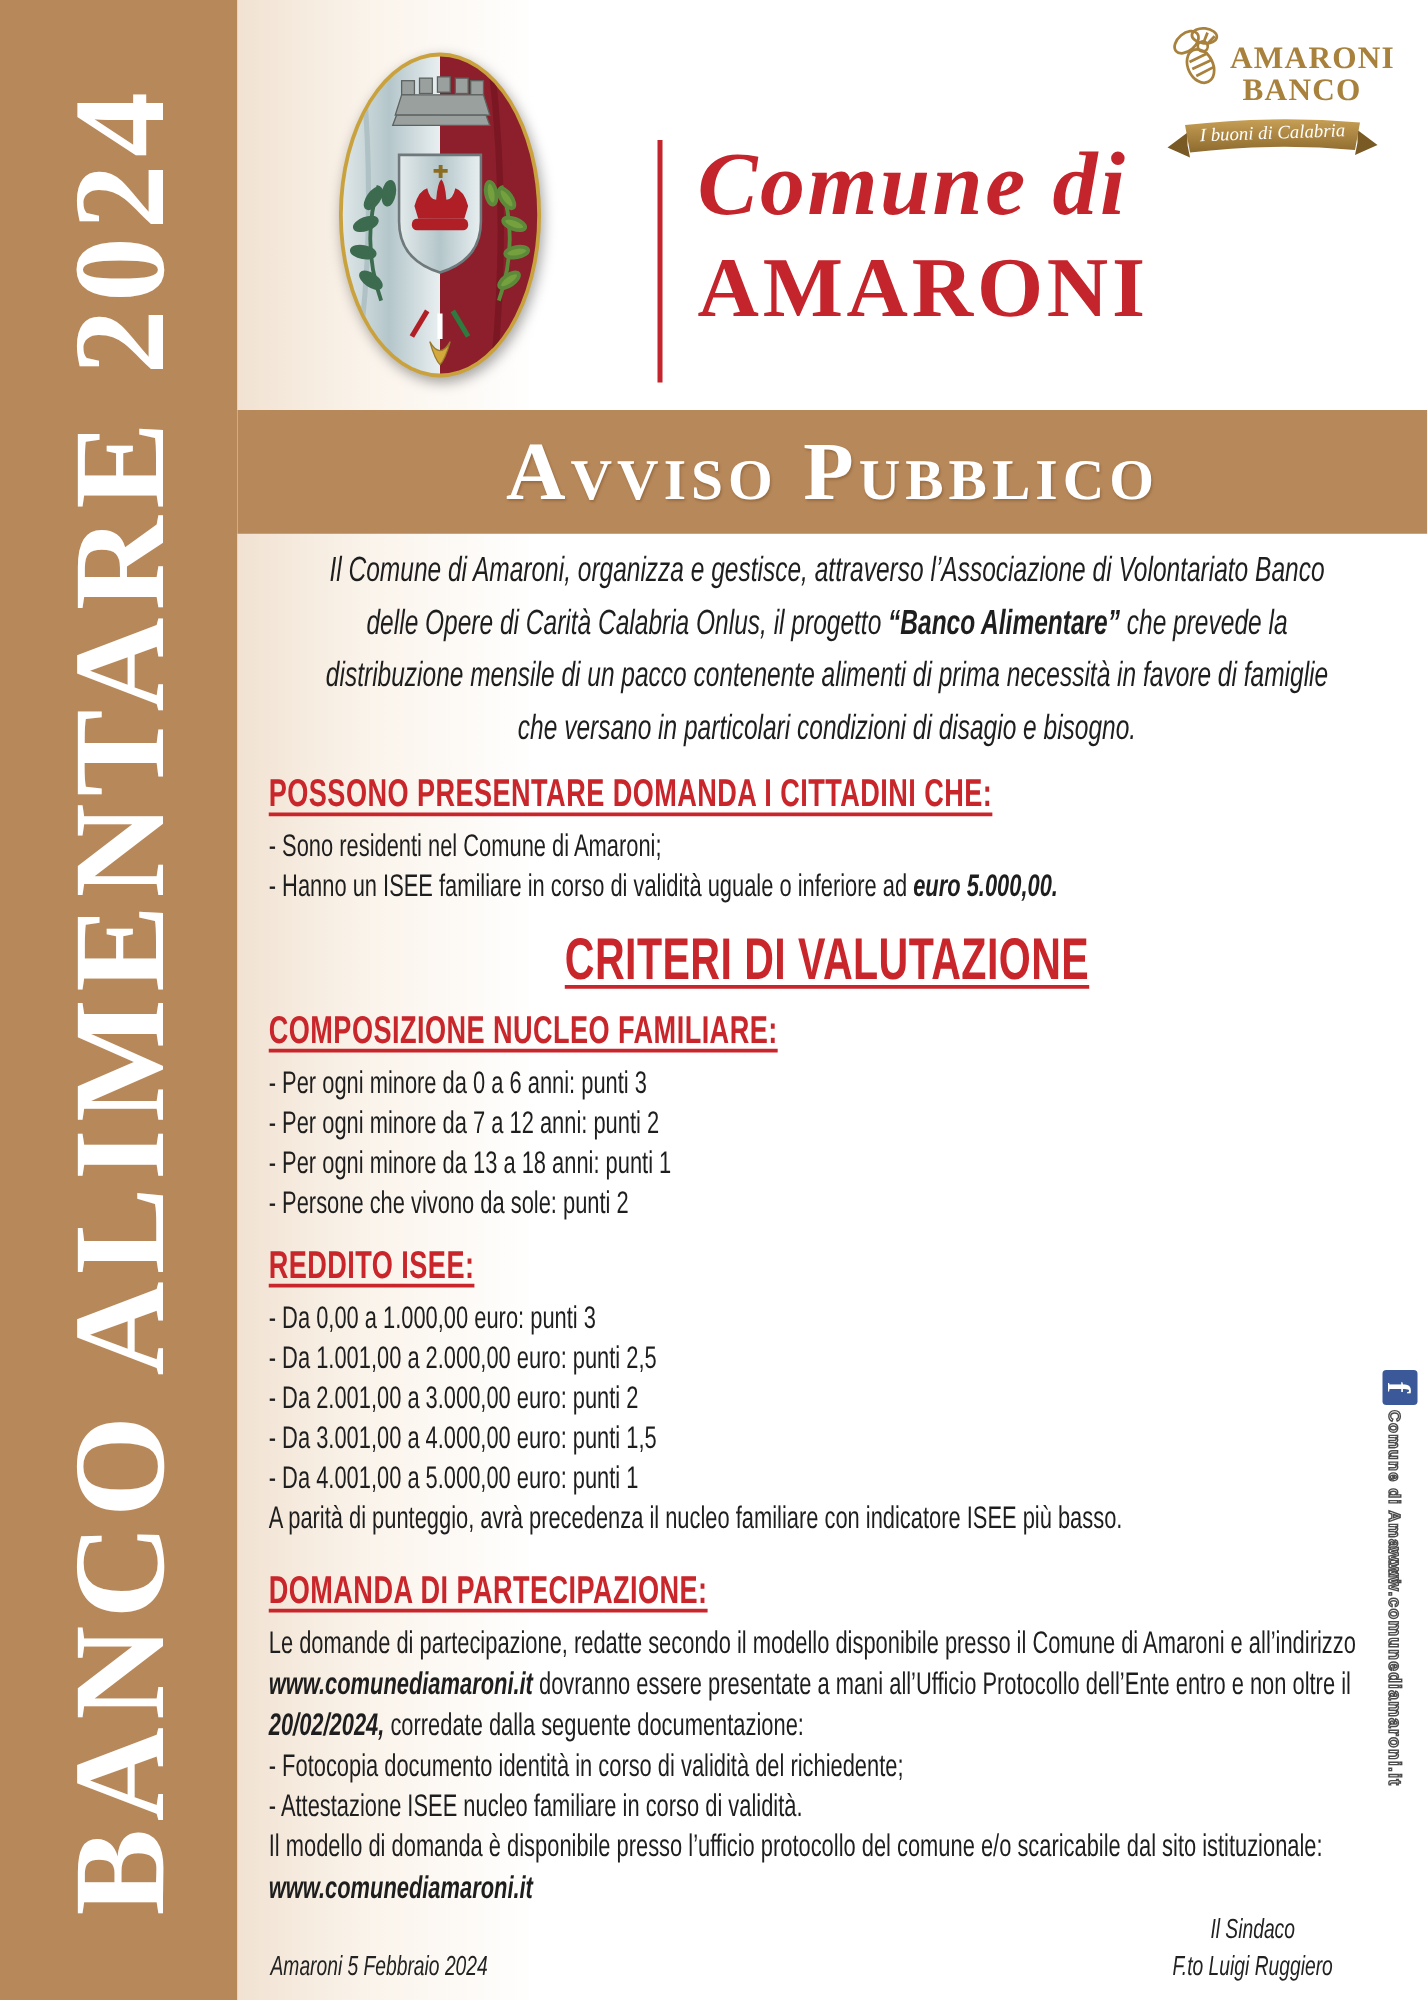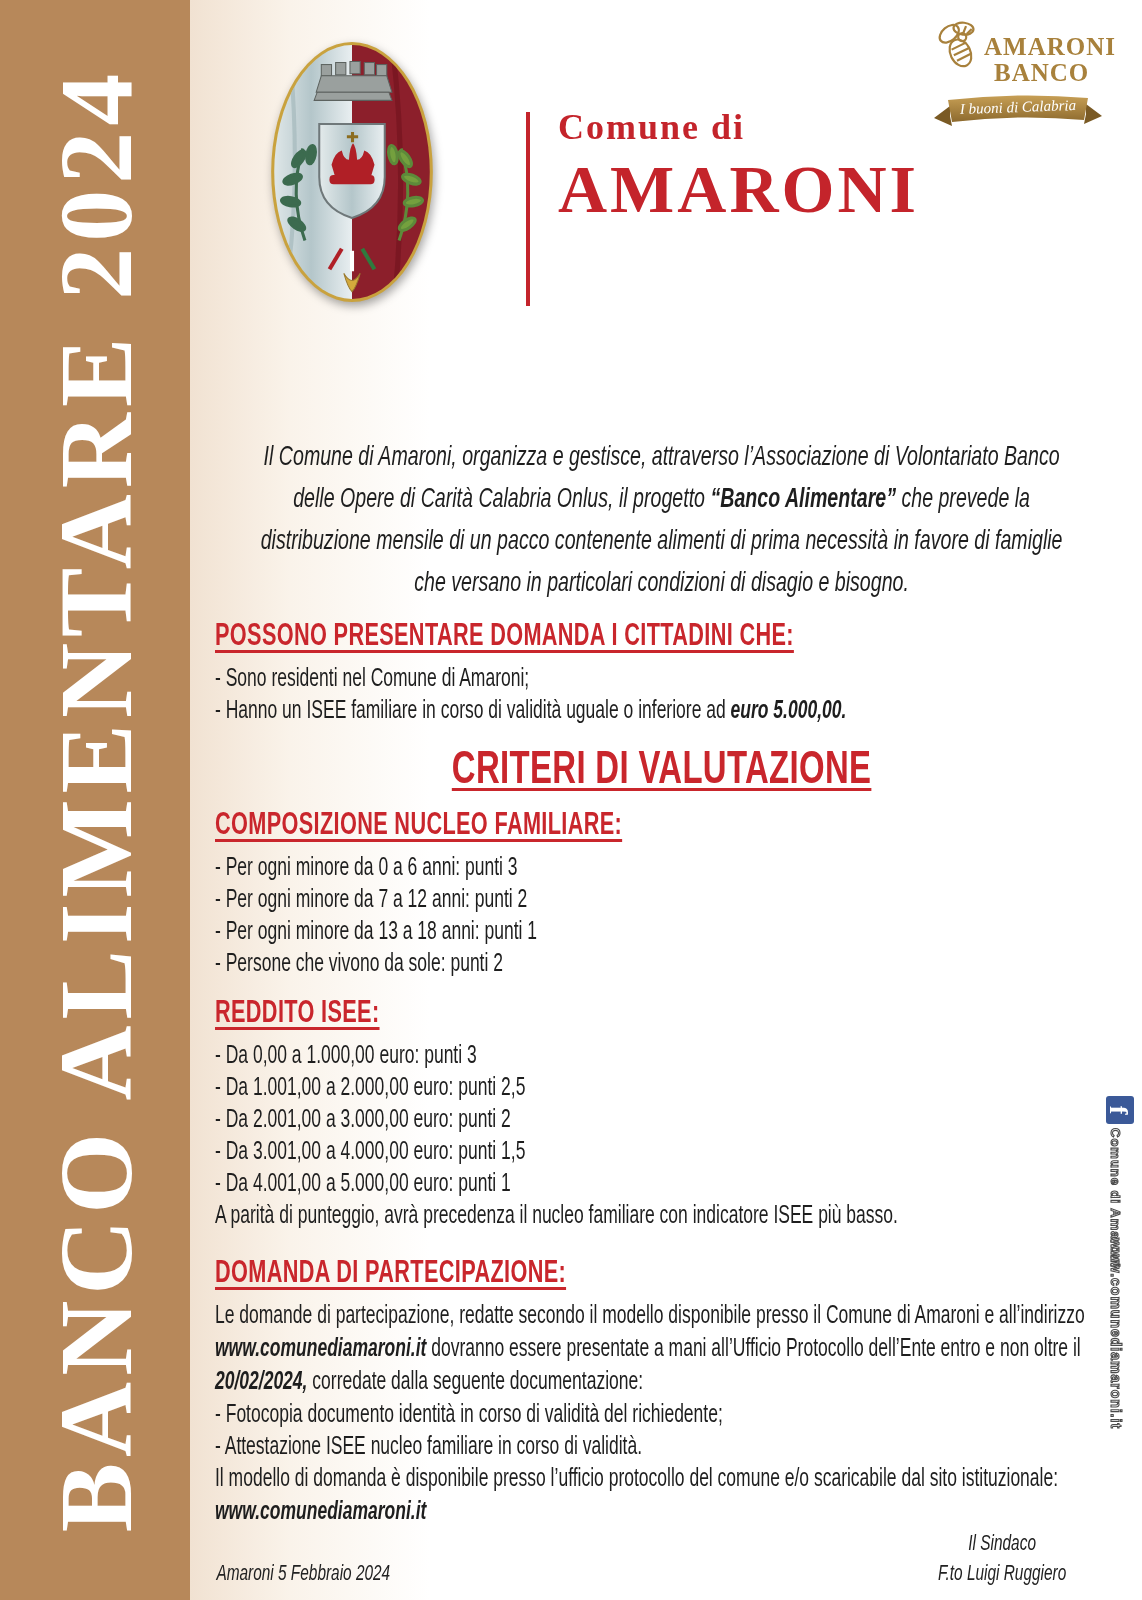--- a/index.html
+++ b/index.html
@@ -13,21 +13,21 @@
          color:#ffffff;font-family:"Liberation Serif", serif;font-weight:700;
          font-size:104px;letter-spacing:6px;white-space:nowrap;}
   
   .main{position:absolute;left:190px;top:0;width:952px;height:1600px;
         background:linear-gradient(90deg,#f1e2d2 0px,#faf3ea 100px,#ffffff 240px);}
   .header{position:relative;height:328px;}
   .crest{position:absolute;left:80px;top:40px;width:164px;height:264px;
          filter:drop-shadow(2px 4px 5px rgba(0,0,0,.35));}
   .redline{position:absolute;left:336px;top:112px;width:4px;height:194px;background:#c4242b;}
   .muni{position:absolute;left:368px;top:106px;color:#c4242b;font-family:"Liberation Serif", serif;}
-  .muni-line1{font-weight:700;font-size:36px;letter-spacing:2px;}
+  .muni-line1{font-style:italic;font-weight:700;font-size:72px;letter-spacing:2px;}
   .muni-line2{font-weight:700;font-size:68px;letter-spacing:3px;margin-top:2px;}
   .honey{position:absolute;left:742px;top:18px;width:172px;height:118px;color:#a8813c;}
   .bee{position:absolute;left:4px;top:2px;width:46px;height:52px;transform:rotate(-12deg);}
   .honey-name{position:absolute;left:52px;top:16px;font-family:"Liberation Serif", serif;
               font-weight:700;font-size:25px;letter-spacing:1px;line-height:26px;}
   .honey-name .l2{margin-left:10px;}
   .ribbon{position:absolute;left:0;top:76px;width:172px;height:36px;}
   .ribbon-text{position:absolute;left:0;top:5px;width:172px;text-align:center;
                color:#fff;font-family:"Liberation Serif", serif;font-style:italic;
                font-size:15px;transform:rotate(-2deg);}
@@ -173,20 +173,23 @@
             </defs>
             <path d="M18 12 L2 24 L20 32 L18 22 Z" fill="#7a5a24"></path>
             <path d="M154 10 L170 22 L152 30 L154 20 Z" fill="#7a5a24"></path>
             <path d="M16 6 Q86 -2 156 4 L152 26 Q86 20 20 28 Z" fill="url(#gold)"></path>
           </svg>
           <div class="ribbon-text">I buoni di Calabria</div>
         </div>
       </div>
     </header>
 
+    <div class="banner">
+      <span>Avviso Pubblico</span>
+    </div>
 
     <div class="content">
       <div class="squeeze">
 
         <p class="intro"><span>Il Comune di Amaroni, organizza e gestisce, attraverso l’Associazione di Volontariato Banco delle Opere di Carità Calabria Onlus, il progetto </span><b class="bb">“Banco Alimentare”</b><span> che prevede la distribuzione mensile di un pacco contenente alimenti di prima necessità in favore di famiglie che versano in particolari condizioni di disagio e bisogno.</span></p>
 
         <h2 class="sec-h possono">POSSONO PRESENTARE DOMANDA I CITTADINI CHE:</h2>
         <div class="bline">- Sono residenti nel Comune di  Amaroni;</div>
         <div class="bline"><span>- Hanno un  ISEE familiare in corso di validità uguale o inferiore ad </span><b class="bi">euro 5.000,00.</b></div>
 

